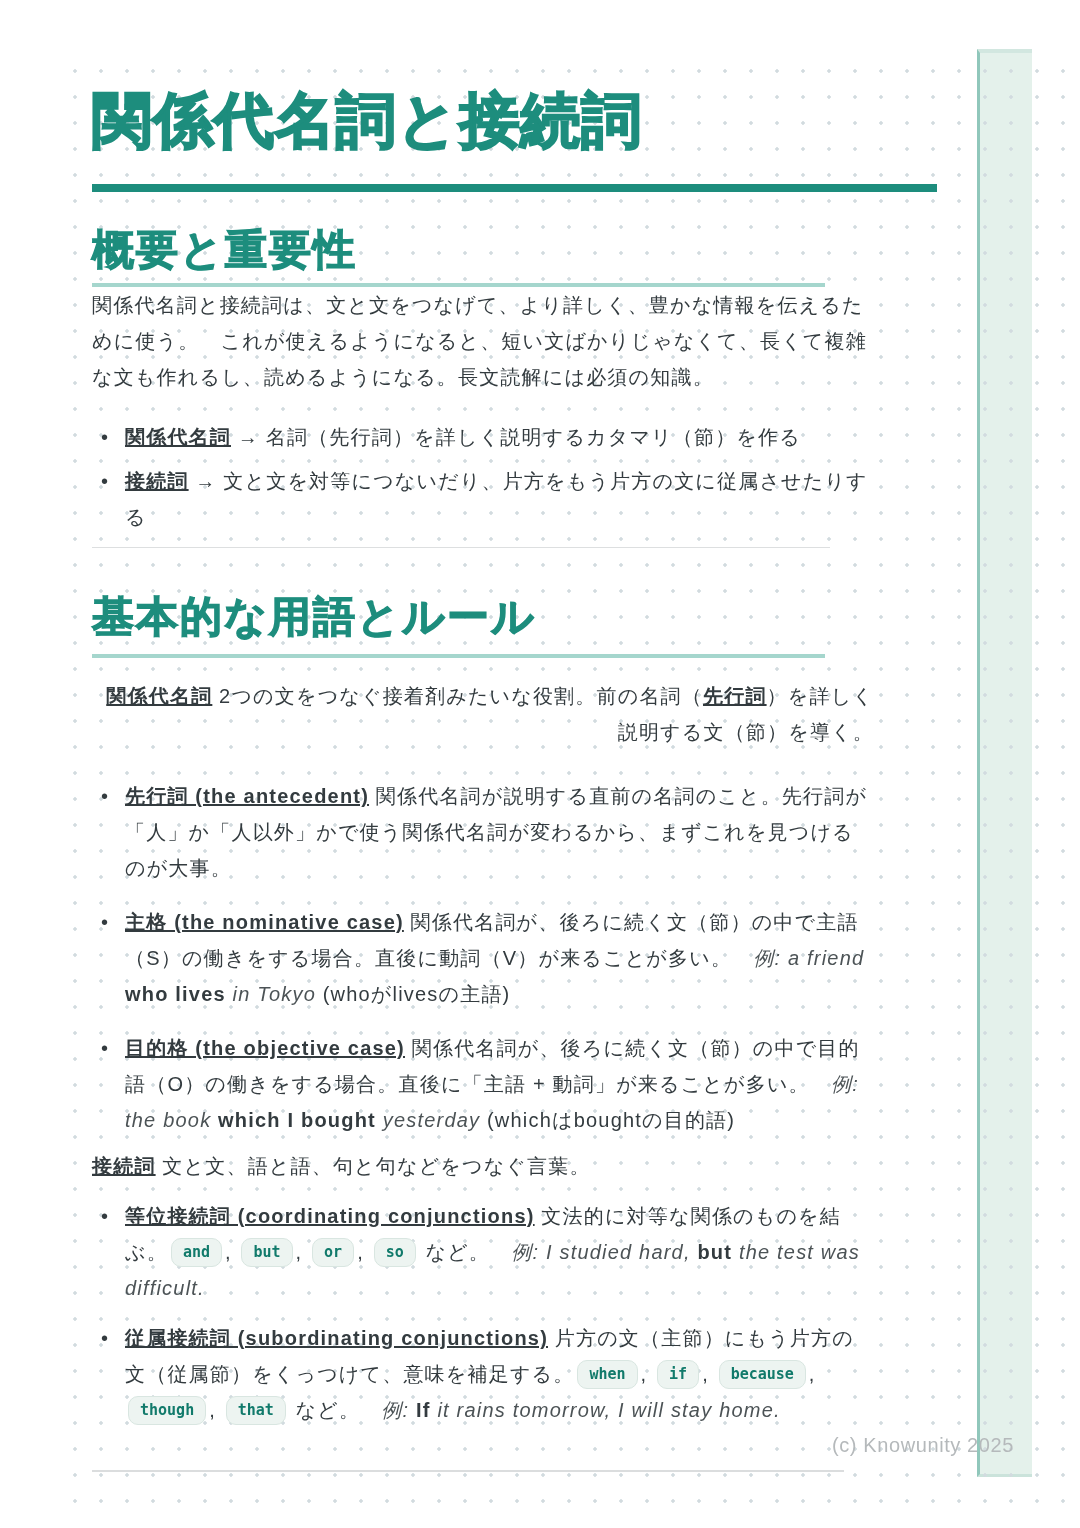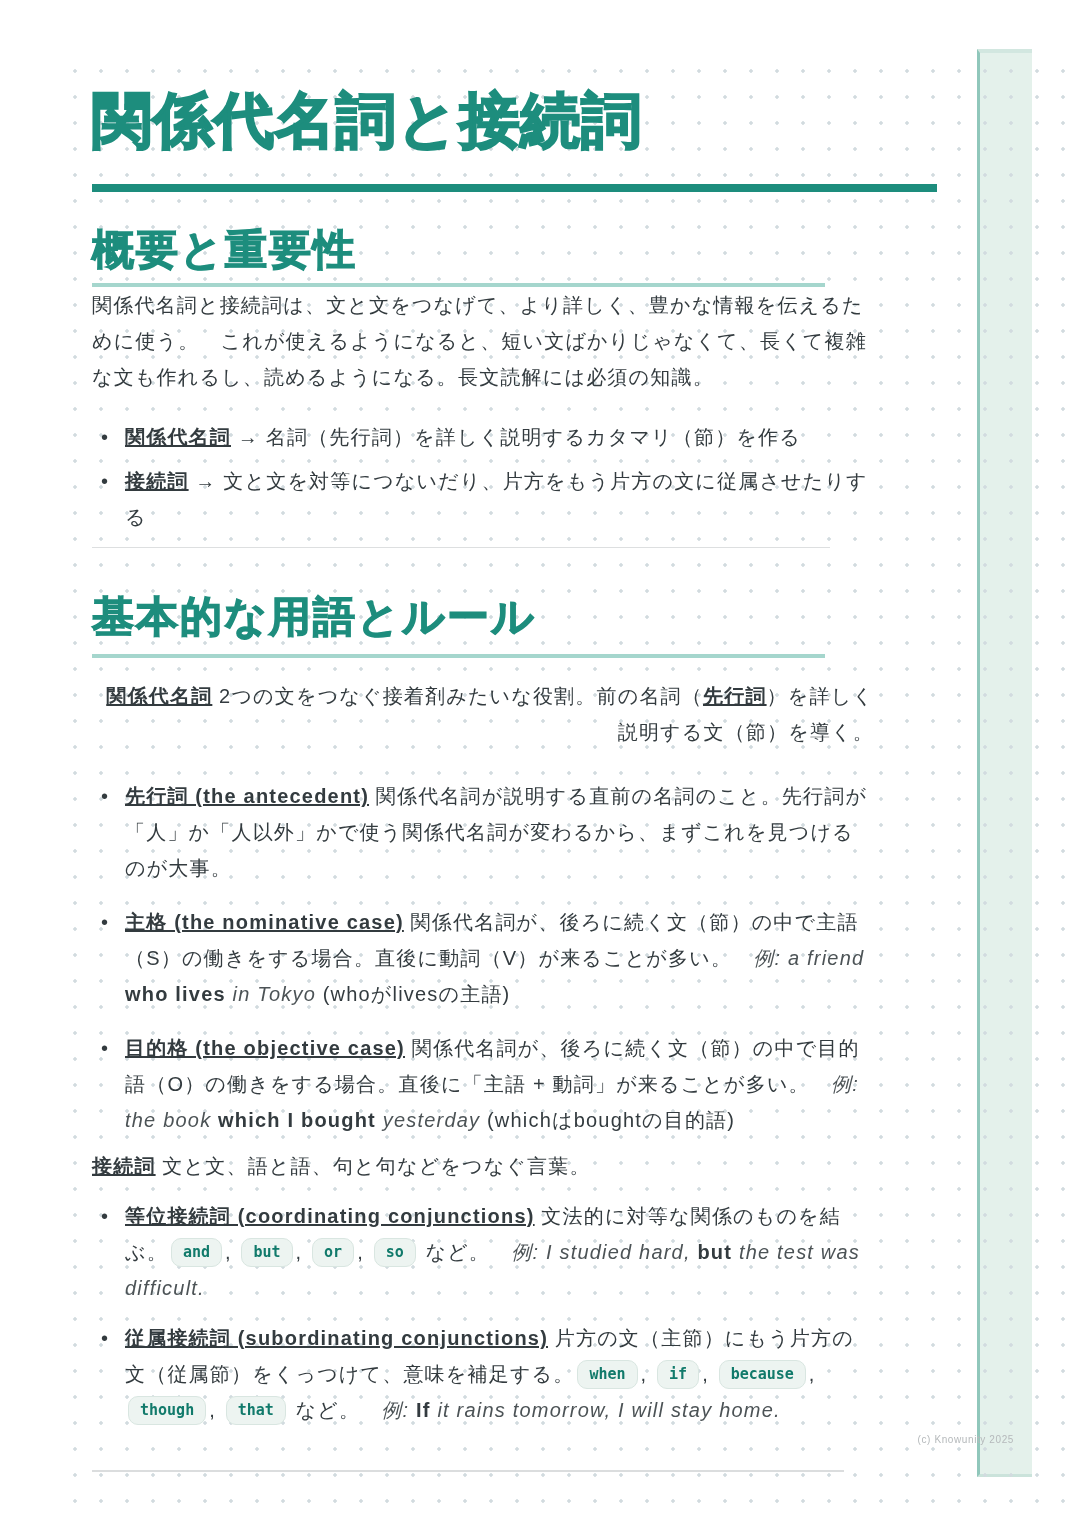--- a/index.html
+++ b/index.html
@@ -97,21 +97,21 @@
     background:#EDF4F1;
     border:1.5px solid #D9E6E1;
     border-radius:10px;
     padding:3px 11px 4px 11px;
     margin:0 3px;
     position:relative;top:-2px;
     letter-spacing:0;
   }
   .footer{
     position:absolute;top:1434px;right:66px;
-    font-size:10px;letter-spacing:0.6px;
+    font-size:20px;letter-spacing:0.6px;
     color:#B5B9BB;
     z-index:4;
   }
   .bottom-divider{
     position:absolute;left:92px;top:1470px;width:752px;height:2px;
     background:#DBDDDE;z-index:3;
   }
 </style>
 </head>
 <body>

